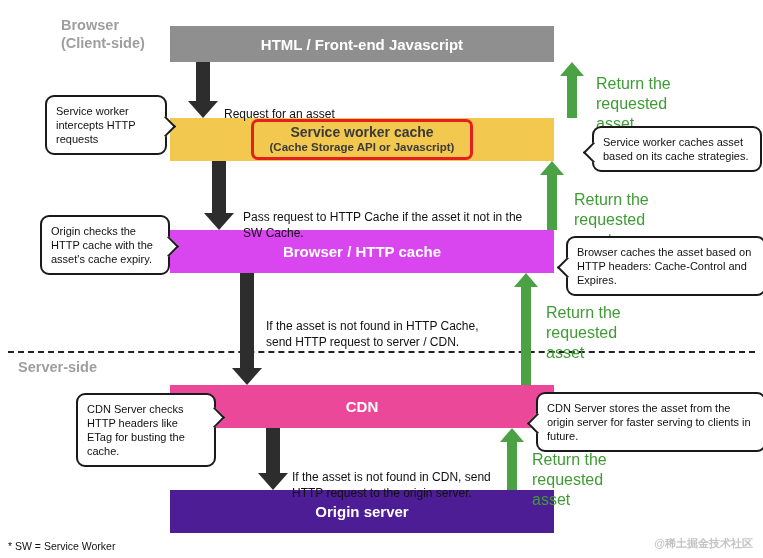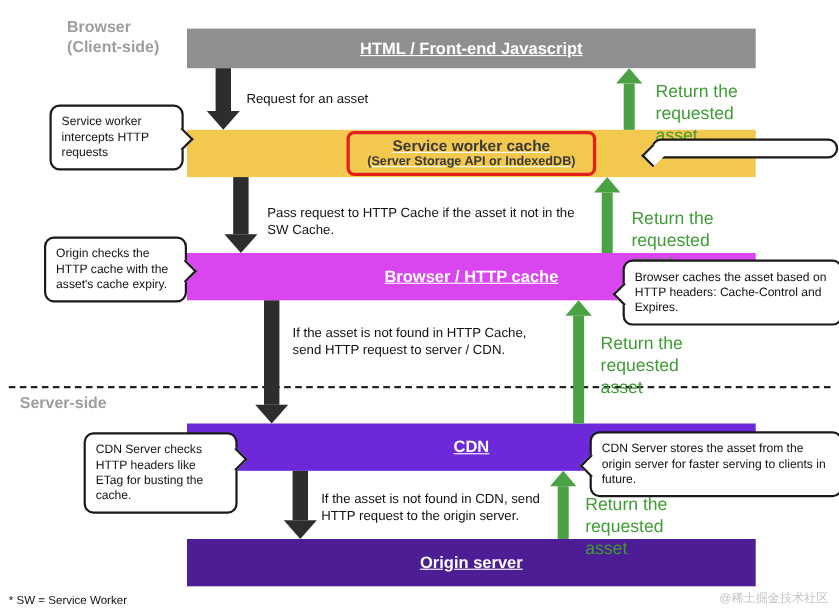--- a/index.html
+++ b/index.html
@@ -2,51 +2,51 @@
 <html><head>
 <meta charset="utf-8">
 <style>
   html,body{margin:0;padding:0;background:#fff;}
   .diagram{
     position:relative;width:763px;height:558px;background:#ffffff;
     font-family:"Liberation Sans",sans-serif;overflow:hidden;
   }
   .side-label{position:absolute;color:#9e9e9e;font-weight:bold;font-size:14.5px;line-height:1.25;z-index:1;}
   .bar{
-    position:absolute;left:170px;width:517px;display:flex;align-items:center;justify-content:center;
-    color:#ffffff;font-weight:bold;font-size:15px;z-index:1;text-decoration:underline;
+    position:absolute;left:170px;width:384px;display:flex;align-items:center;justify-content:center;
+    color:#ffffff;font-weight:bold;font-size:15px;z-index:1;
   }
   .bar-html{top:26px;height:36px;background:#8f8f8f;}
   .bar-sw{top:118px;height:43px;background:#f3c84e;}
   .bar-http{top:230px;height:43px;background:#d946ef;}
-  .bar-cdn{top:385px;height:43px;background:#6d28d9;}
+  .bar-cdn{top:385px;height:43px;background:#ec4899;}
   .bar-origin{top:490px;height:43px;background:#4c1d95;}
   .sw-box{
     border:3px solid #e3201d;border-radius:7px;padding:2px 16px;text-align:center;color:#3a3a3a;
   }
   .sw-title{font-size:14px;font-weight:bold;line-height:1.2;}
   .sw-sub{font-size:11.5px;font-weight:bold;line-height:1.2;}
   .dashed-line{position:absolute;top:351px;left:8px;width:747px;border-top:2px dashed #222;z-index:0;}
   .arrow-down{position:absolute;width:30px;display:flex;flex-direction:column;align-items:center;z-index:2;}
   .shaft-b{width:14px;flex:1;background:#2d2d2d;}
   .head-b{width:0;height:0;border-left:15px solid transparent;border-right:15px solid transparent;border-top:17px solid #2d2d2d;}
   .arrow-up{position:absolute;width:24px;display:flex;flex-direction:column;align-items:center;z-index:2;}
   .head-g{width:0;height:0;border-left:12px solid transparent;border-right:12px solid transparent;border-bottom:14px solid #4ba244;}
   .shaft-g{width:10px;flex:1;background:#4ba244;}
-  .flow-label{position:absolute;color:#111;font-size:12px;line-height:1.3;z-index:2;}
+  .flow-label{position:absolute;color:#111;font-size:12px;line-height:1.3;z-index:2;margin-top:24px;}
   .green-label{position:absolute;color:#3f9c35;font-weight:normal;font-size:16px;line-height:1.25;width:112px;z-index:2;}
   .callout{
     position:absolute;background:#fff;border:2px solid #1a1a1a;border-radius:9px;
     padding:7px 9px;font-size:11px;line-height:1.28;color:#111;z-index:3;
   }
   .tail{position:absolute;width:13px;height:13px;background:#fff;}
   .tail-right{right:-8px;top:40%;border-top:2px solid #1a1a1a;border-right:2px solid #1a1a1a;transform:rotate(45deg);}
   .tail-left{left:-8px;top:40%;border-bottom:2px solid #1a1a1a;border-left:2px solid #1a1a1a;transform:rotate(45deg);}
   .footnote{position:absolute;left:8px;bottom:6px;font-size:10.5px;color:#111;z-index:1;}
-  .watermark{position:absolute;right:10px;bottom:7px;font-size:11px;color:#c4c4c4;z-index:1;}
+  .watermark{position:absolute;right:10px;bottom:7px;font-size:11px;color:#c4c4c4;z-index:1;font-weight:bold;}
 </style>
 </head>
 <body>
 
 <div class="diagram">
 
   <div class="side-label" style="left:18px;top:16px;margin-left:43px;">
     <div>Browser</div>
     <div>(Client-side)</div>
   </div>
@@ -54,21 +54,21 @@
 
   <div class="dashed-line"></div>
 
   <div class="bar bar-html">
     <span>HTML / Front-end Javascript</span>
   </div>
 
   <div class="bar bar-sw">
     <div class="sw-box">
       <div class="sw-title">Service worker cache</div>
-      <div class="sw-sub">(Server Storage API or IndexedDB)</div>
+      <div class="sw-sub">(Cache Storage API or Javascript)</div>
     </div>
   </div>
 
   <div class="bar bar-http">
     <span>Browser / HTTP cache</span>
   </div>
 
   <div class="bar bar-cdn">
     <span>CDN</span>
   </div>
@@ -120,20 +120,21 @@
   <div class="green-label" style="left:574px;top:190px;">Return the requested asset</div>
   <div class="green-label" style="left:546px;top:303px;">Return the requested asset</div>
   <div class="green-label" style="left:532px;top:450px;">Return the requested asset</div>
 
   <div class="callout" style="left:45px;top:95px;width:100px;">
     <span>Service worker intercepts HTTP requests</span>
     <div class="tail tail-right"></div>
   </div>
 
   <div class="callout" style="left:592px;top:126px;width:148px;">
+    <span>Service worker caches asset based on its cache strategies.</span>
     <div class="tail tail-left"></div>
   </div>
 
   <div class="callout" style="left:40px;top:215px;width:108px;">
     <span>Origin checks the HTTP cache with the asset's cache expiry.</span>
     <div class="tail tail-right"></div>
   </div>
 
   <div class="callout" style="left:566px;top:236px;width:178px;">
     <span>Browser caches the asset based on HTTP headers: Cache-Control and Expires.</span>

